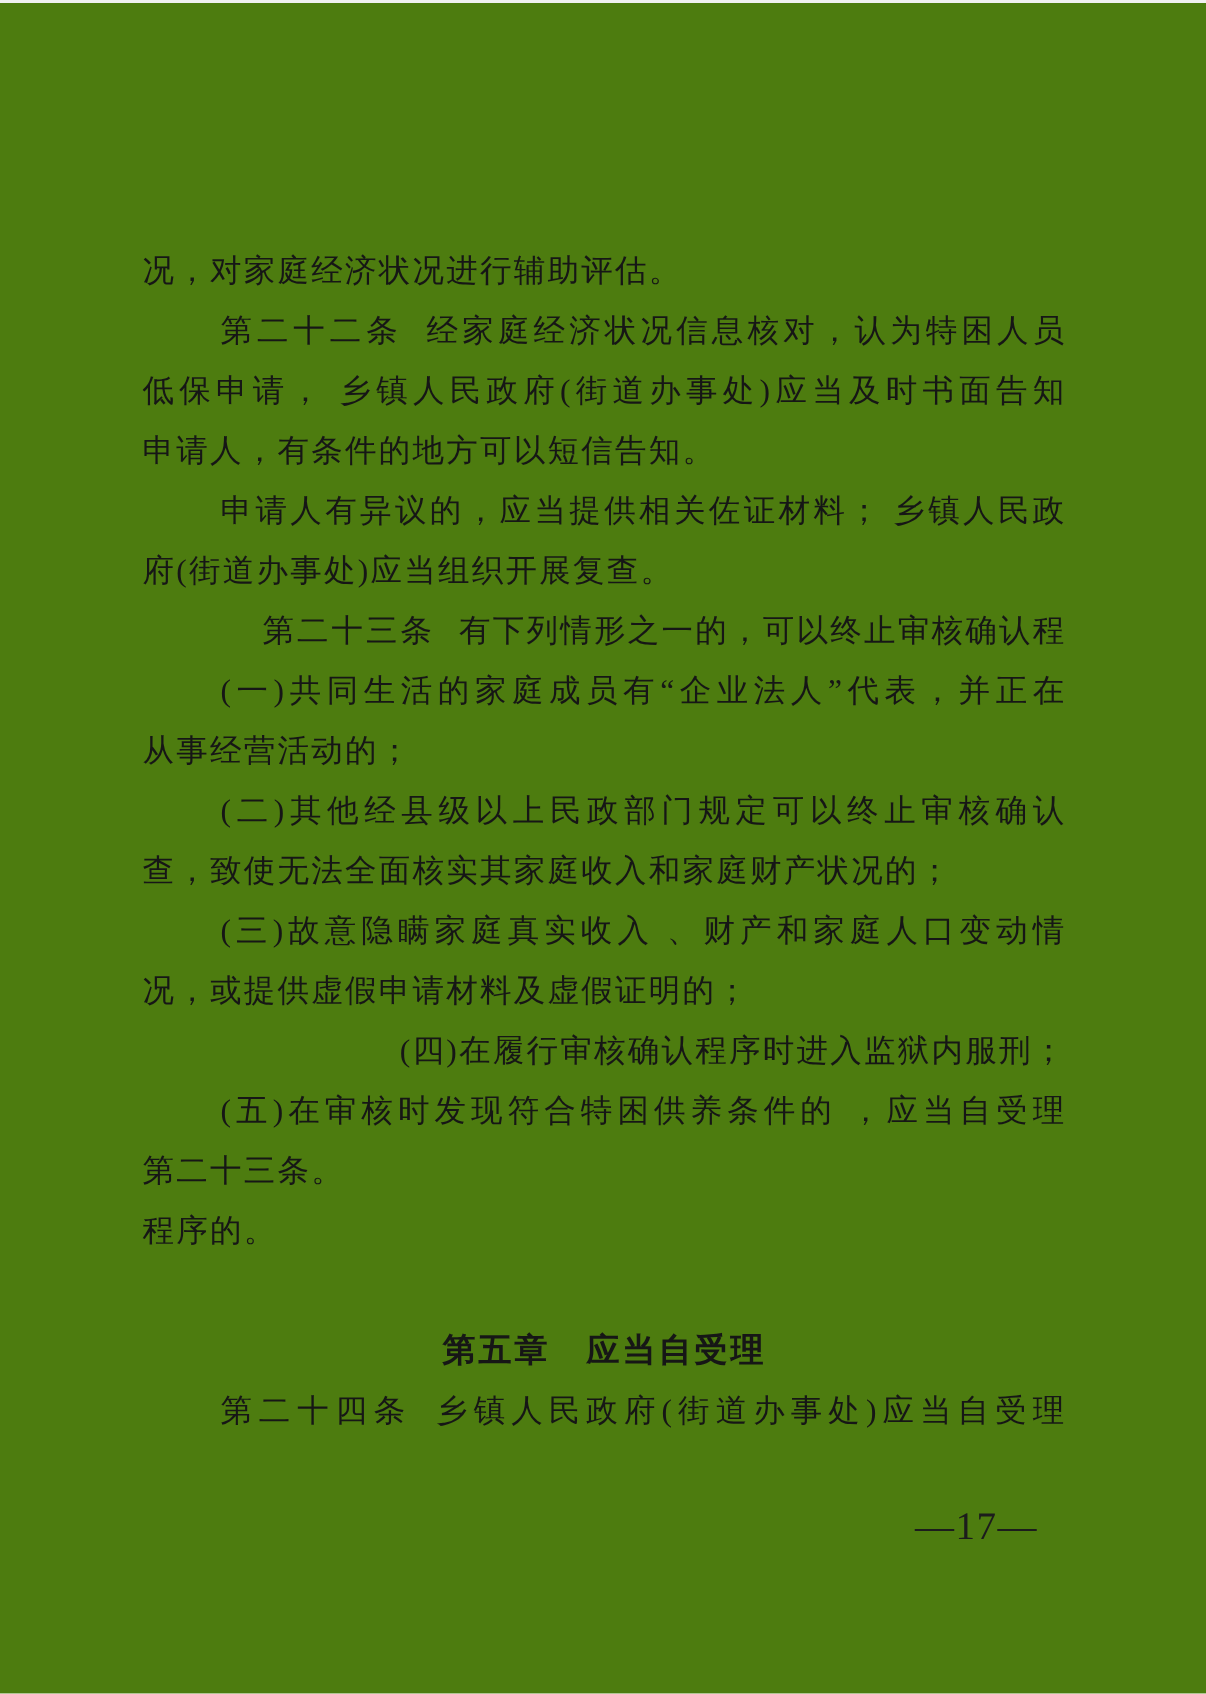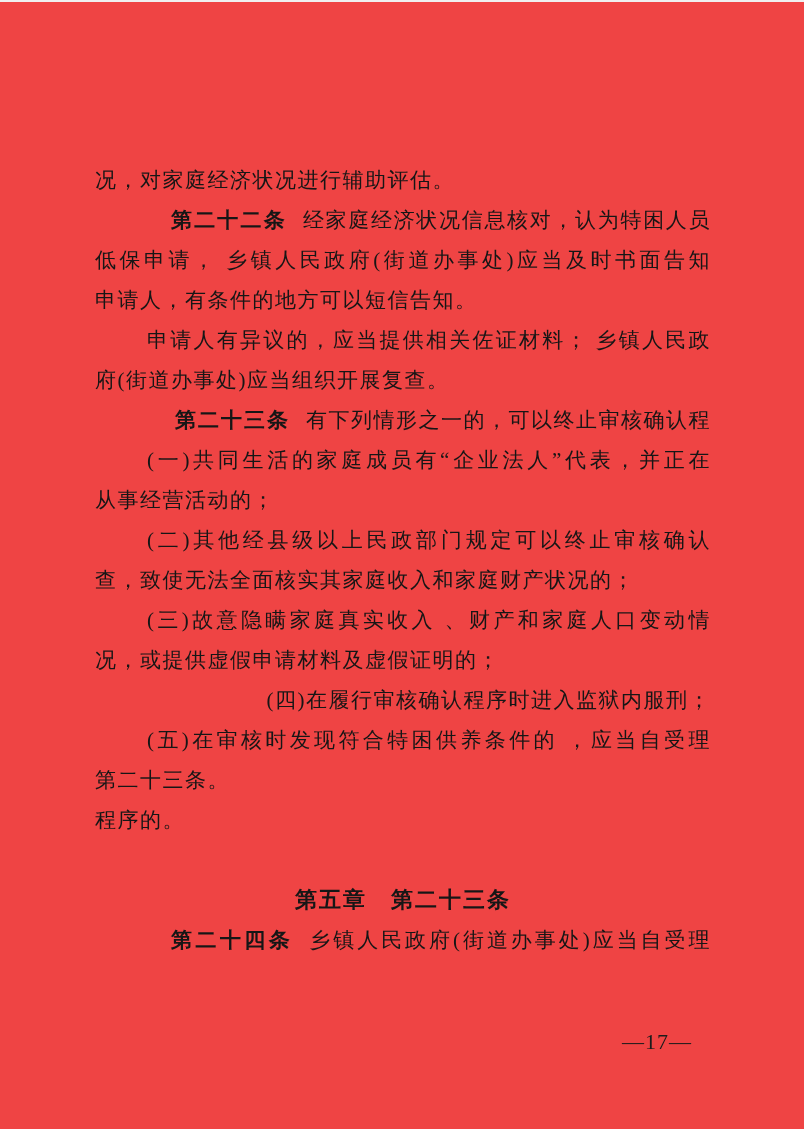--- a/index.html
+++ b/index.html
@@ -4,21 +4,21 @@
 <style>
   html, body {
     margin: 0;
     padding: 0;
     background: #ffffff;
   }
   .page {
     position: relative;
     width: 804px;
     height: 1129px;
-    background: #ef4444;
+    background: #4d7c0f;
     overflow: hidden;
     font-family: "Liberation Serif", serif;
     color: #161616;
     border-top: 2px solid #f0f0f0;
     box-sizing: border-box;
   }
   .content {
     position: absolute;
     left: 95px;
     top: 158px;
@@ -38,42 +38,41 @@
     text-align-last: justify;
   }
   
   .ind {
     padding-left: 52px;
     text-align: right;
   }
   
   .b {
     font-family: "Liberation Sans", sans-serif;
-    font-weight: 700;
+    font-weight: 400;
     letter-spacing: 2px;
     margin-right: 16px;
-    margin-left: 24px;
   }
   .chapter {
     height: 40px;
     line-height: 40px;
     margin-top: 40px;
     text-align: center;
     font-family: "Liberation Sans", sans-serif;
     font-weight: 700;
     font-size: 22px;
     letter-spacing: 2px;
   }
   .page-number {
     position: absolute;
-    top: 1026px;
+    top: 1002px;
     right: 112px;
     height: 28px;
     line-height: 28px;
-    font-size: 22px;
+    font-size: 26px;
     letter-spacing: 1px;
     color: #1c1c1c;
   }
 </style>
 </head>
 <body>
 
 <div class="page">
   <div class="content">
 
@@ -105,20 +104,20 @@
 
     <div class="line ind"><span>(四)在履行审核确认程序时进入监狱内服刑；</span></div>
 
     <div class="line ind just"><span>(五)在审核时发现符合特困供养条件的 ，应当自受理</span></div>
 
     <div class="line"><span>第二十三条。</span></div>
 
 
     <div class="line"><span>程序的。</span></div>
 
-    <div class="chapter">第五章　第二十三条</div>
+    <div class="chapter">第五章　应当自受理</div>
 
     <div class="line ind just"><span class="b">第二十四条</span><span>乡镇人民政府(街道办事处)应当自受理</span></div>
 
   </div>
 
   <div class="page-number">—17—</div>
 </div>
 
 </body></html>

